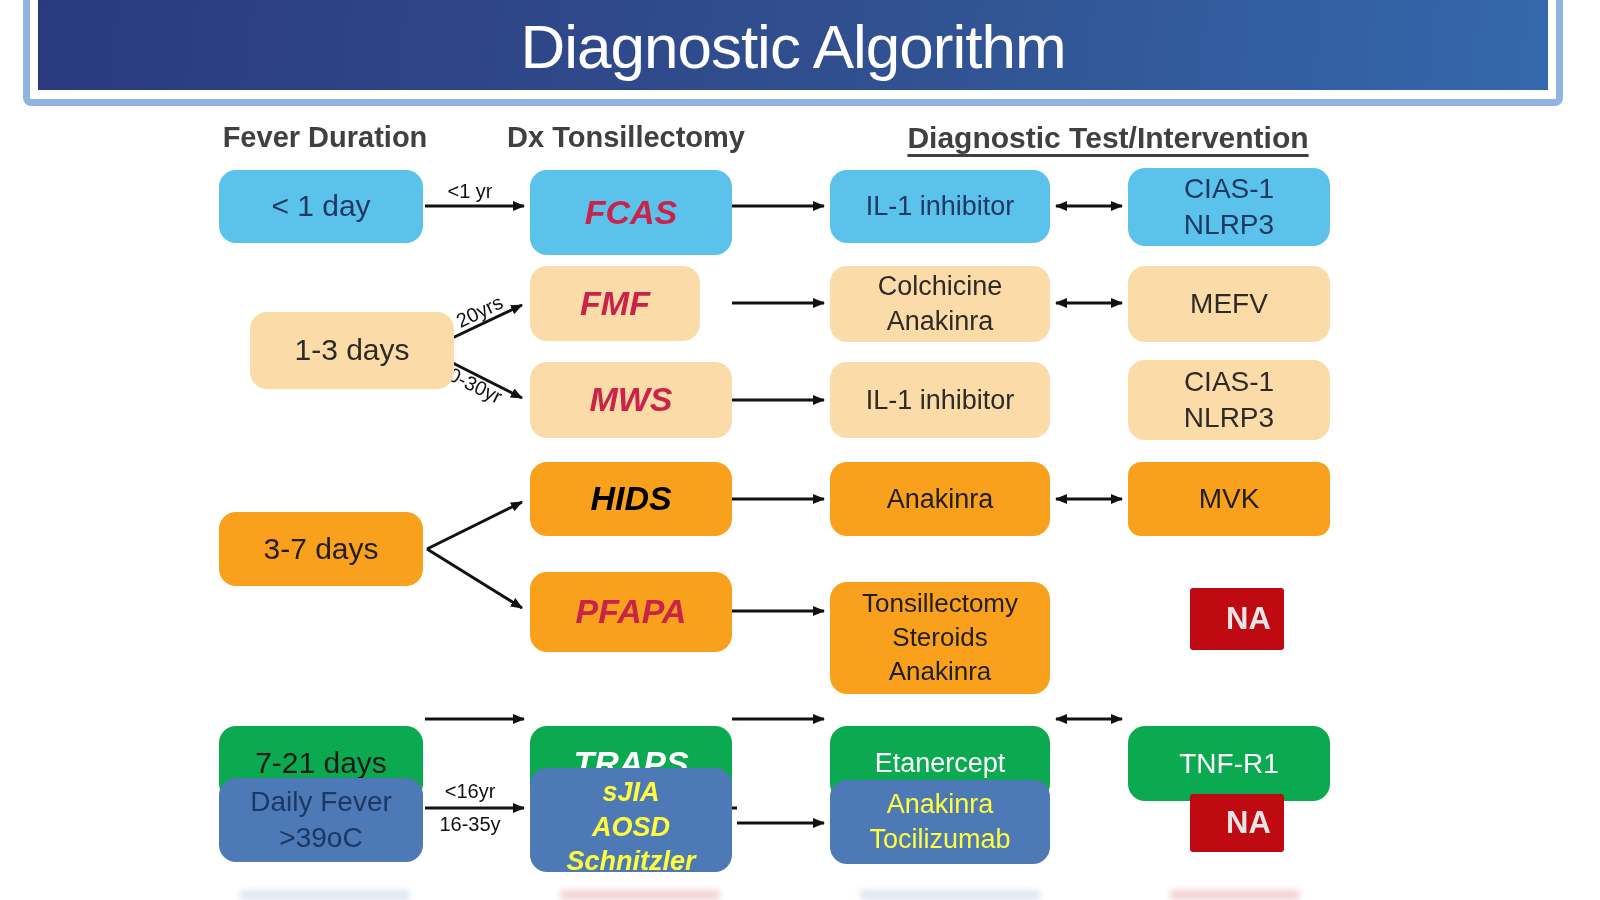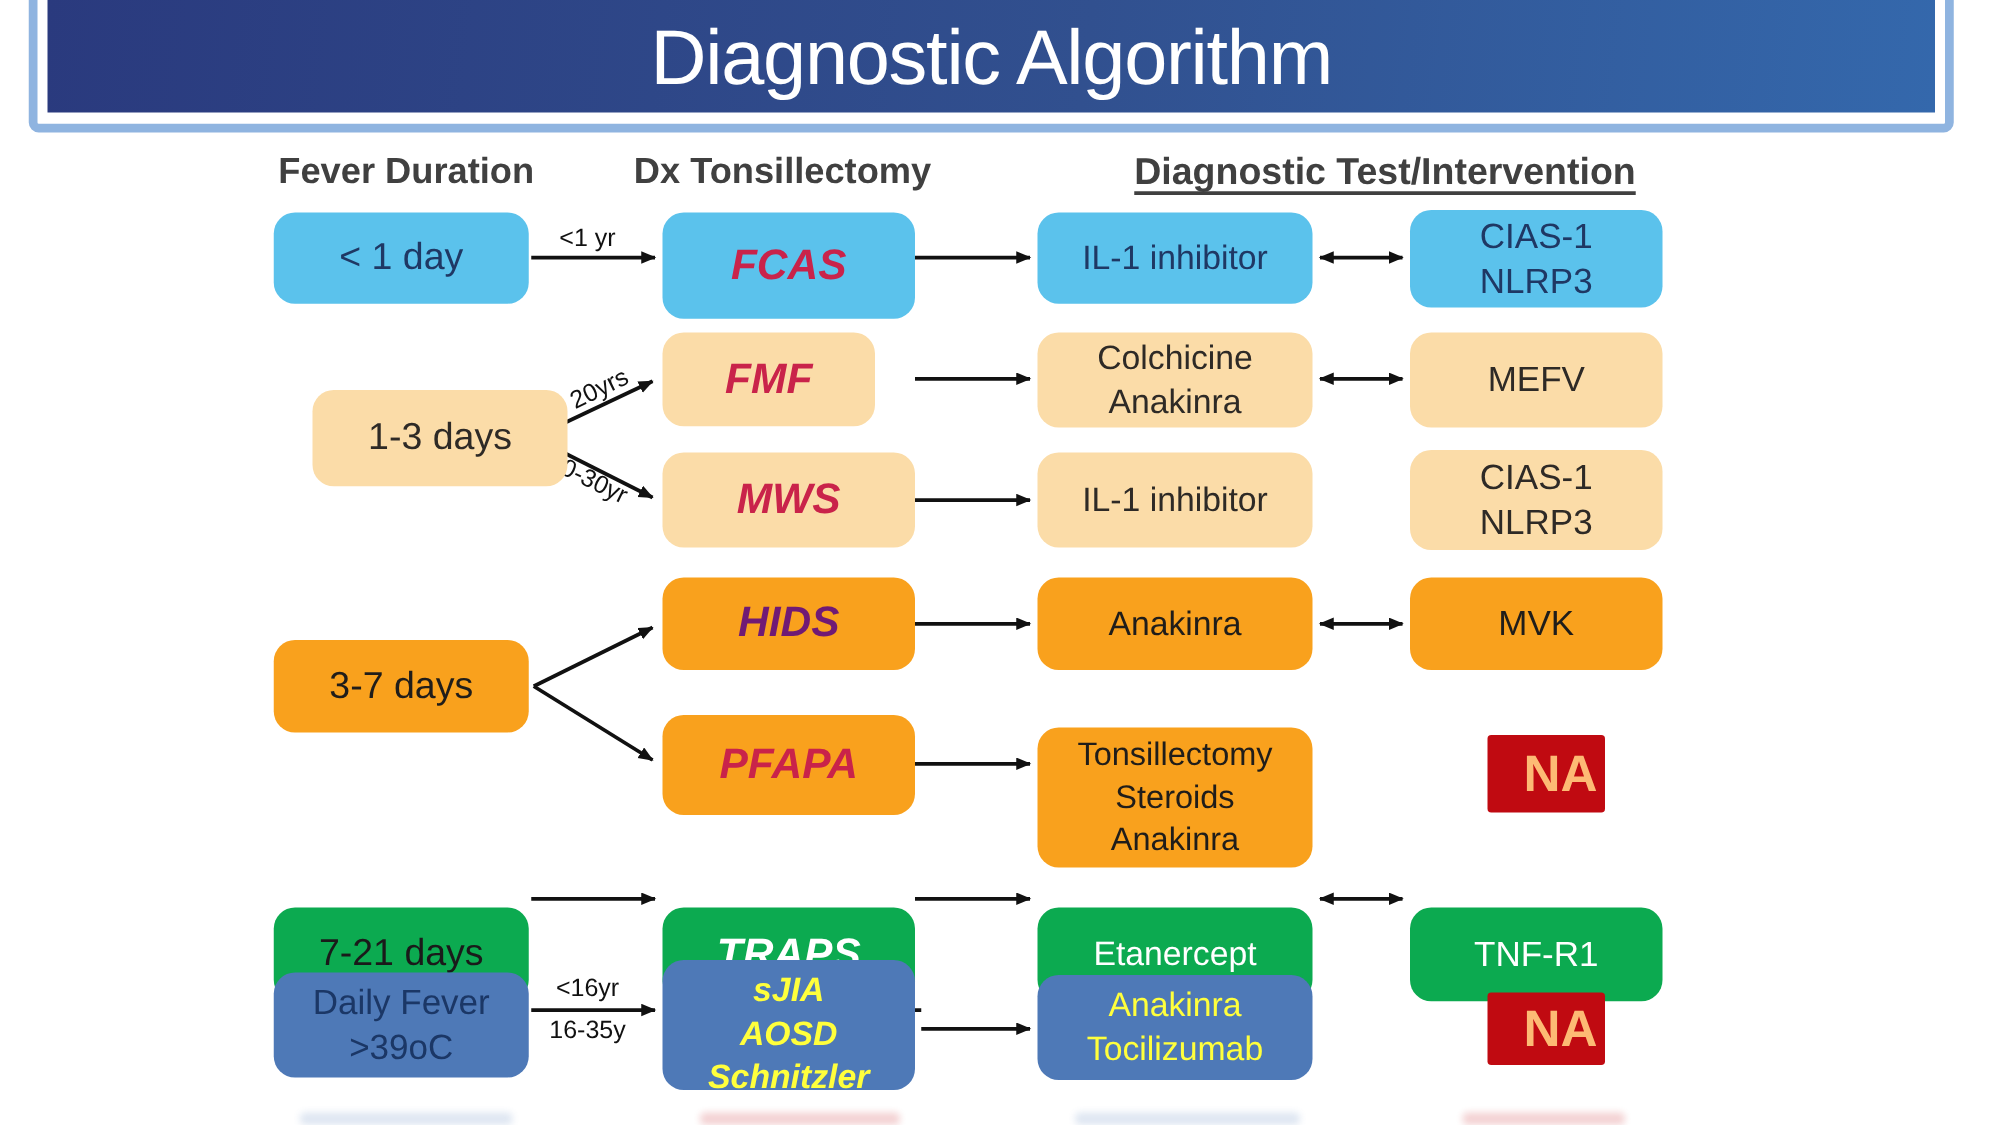--- a/index.html
+++ b/index.html
@@ -29,27 +29,27 @@
   
   .box{
     position:absolute;display:flex;flex-direction:column;align-items:center;justify-content:center;
     border-radius:17px;font-size:27px;line-height:1.28;text-align:center;box-sizing:border-box;
   }
   .c-blue  {background:#5BC2EC;color:#1F3864;}
   .c-peach {background:#FBDCA8;color:#2E2A26;}
   .c-orange{background:#F9A11D;color:#201D1A;}
   .c-green {background:#0CAA50;color:#ffffff;margin-top:44px;}
   .c-steel {background:#4E79B7;color:#1B3766;}
-  .c-red   {background:#C00A11;color:#fdba74;font-weight:bold;border-radius:3px;font-size:41px;padding-left:23px;}
+  .c-red   {background:#C00A11;color:#e5e5e5;font-weight:bold;border-radius:3px;font-size:31px;padding-left:23px;}
   .fs-duration{font-size:30px;}
   .fs-gene{font-size:28px;}
   .fs-tight{font-size:26px;line-height:1.3;}
   .dx{font-weight:bold;font-style:italic;font-size:34px;}
   .dx-crimson{color:#C9234A;}
-  .dx-black{color:#701a75;}
+  .dx-black{color:#000000;}
   .dx-white{color:#ffffff;}
   .text-black{color:#1A1A1A;}
   .text-yellow{color:#FFFF3C;}
   .sjia-box{font-weight:bold;font-style:italic;font-size:27px;justify-content:space-between;padding:7px 0;}
   
   .arrow-label{
     position:absolute;font-size:20px;color:#111;text-align:center;white-space:nowrap;
   }
   
   #arrows{position:absolute;left:0;top:0;}
@@ -163,21 +163,21 @@
 
   <div class="box c-blue fs-gene" style="left:1128px;top:168px;width:202px;height:78px;">
     <span>CIAS-1</span>
     <span>NLRP3</span>
   </div>
   <div class="box c-peach fs-gene" style="left:1128px;top:266px;width:202px;height:76px;">MEFV</div>
   <div class="box c-peach fs-gene" style="left:1128px;top:360px;width:202px;height:80px;">
     <span>CIAS-1</span>
     <span>NLRP3</span>
   </div>
-  <div class="box c-orange fs-gene" style="left:1128px;top:462px;width:202px;height:74px;">MVK</div>
+  <div class="box c-orange fs-gene" style="left:1128px;top:462px;width:202px;height:74px;border-radius:13px;">MVK</div>
   <div class="box c-red" style="left:1190px;top:588px;width:94px;height:62px;">NA</div>
   <div class="box c-green fs-gene" style="left:1128px;top:682px;width:202px;height:75px;">TNF-R1</div>
   <div class="box c-red" style="left:1190px;top:794px;width:94px;height:58px;">NA</div>
 
   <div class="remnant" style="left:240px;width:170px;background:#4E79B7;"></div>
   <div class="remnant" style="left:560px;width:160px;background:#C00A11;"></div>
   <div class="remnant" style="left:860px;width:180px;background:#4E79B7;"></div>
   <div class="remnant" style="left:1170px;width:130px;background:#C00A11;"></div>
 
 </div>

